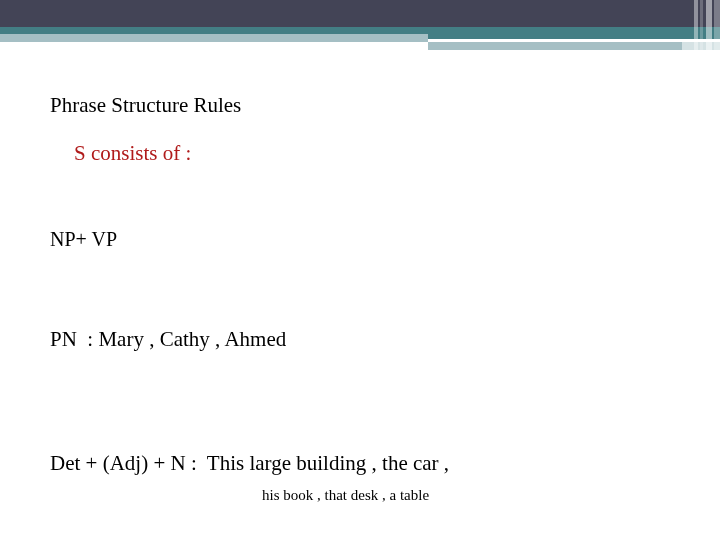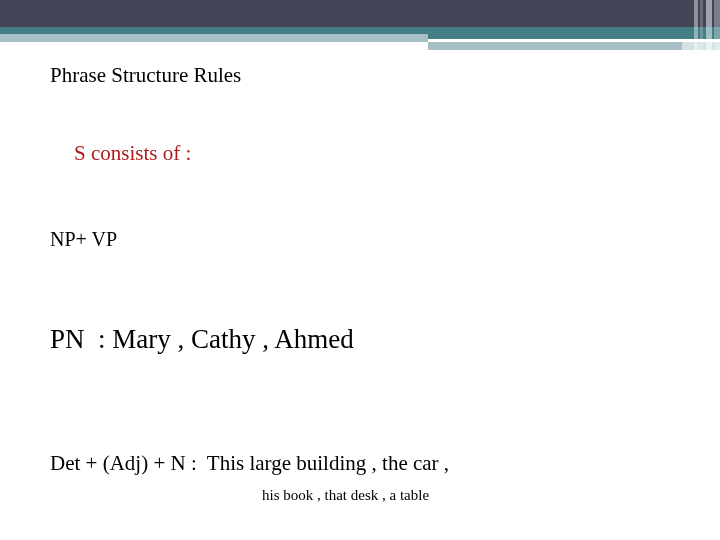--- a/index.html
+++ b/index.html
@@ -108,25 +108,25 @@
   .line {
     position: absolute;
     left: 50px;
     color: #000000;
     white-space: pre;
     font-size: 21px;
     line-height: 26px;
   }
   .line-red { color: #b01b1b; margin-left: 24px; }
 
-  .l-title   { top: 6px;  font-size: 21px; }
+  .l-title   { top: 36px;  font-size: 21px; }
   .l-s       { top: 84px;  font-size: 21px; }
   .l-npvp    { top: 146px; font-size: 20px; margin-top: 24px; }
   .l-np      { top: 208px; font-size: 21px; }
-  .l-pn      { top: 270px; font-size: 27px; }
+  .l-pn      { top: 270px; font-size: 21px; }
   .l-pro     { top: 332px; font-size: 21px; }
   .l-det     { top: 394px; font-size: 21px; }
   .l-det2    { top: 426px; font-size: 15px; left: 262px; }
 
   .punct-black { color: #000000; }
 </style>
 </head>
 <body>
 
 <div class="slide-header">

